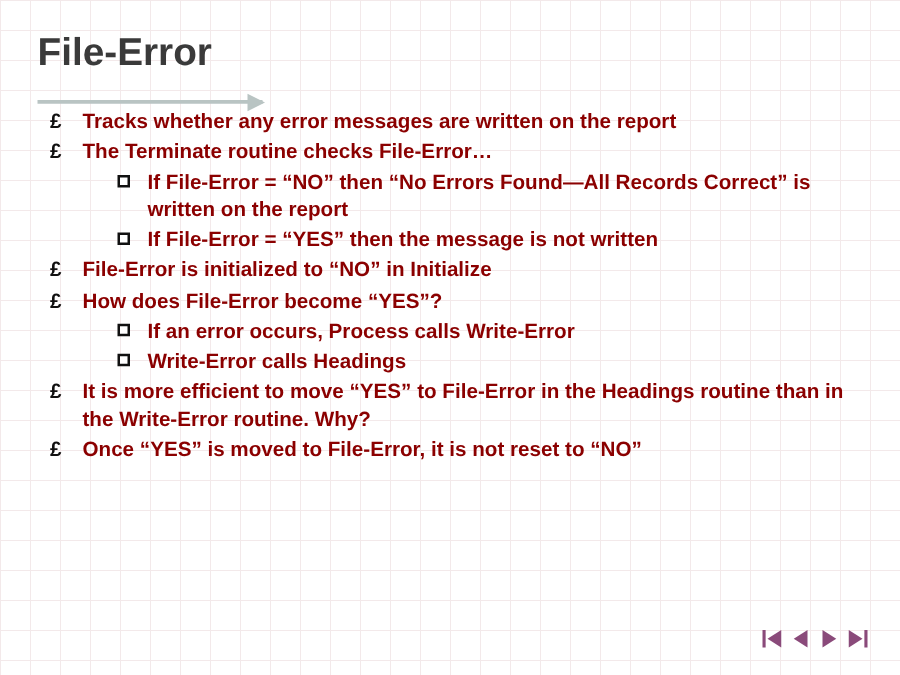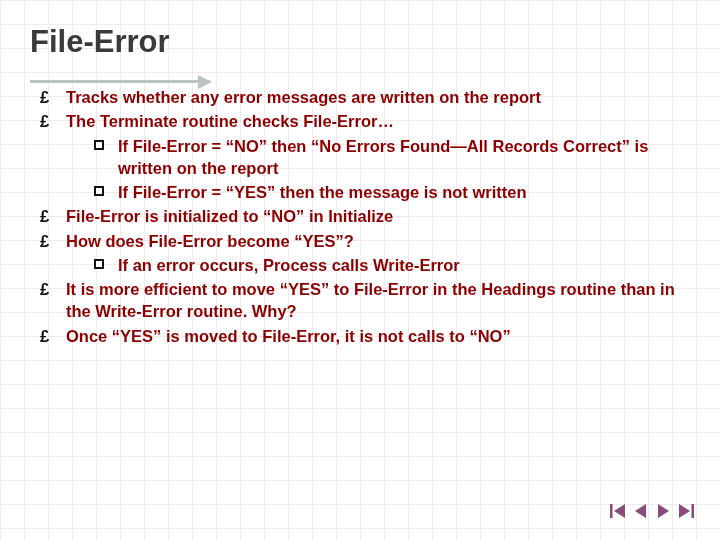--- a/index.html
+++ b/index.html
@@ -133,24 +133,25 @@
         <ul class="level2">
           <li><span>If File-Error = “NO” then “No Errors Found—All Records Correct” is written on the report</span></li>
           <li><span>If File-Error = “YES” then the message is not written</span></li>
         </ul>
       </li>
       <li><span>File-Error is initialized to “NO” in Initialize</span></li>
       <li>
         <span>How does File-Error become “YES”?</span>
         <ul class="level2">
           <li><span>If an error occurs, Process calls Write-Error</span></li>
+          <li><span>Write-Error calls Headings</span></li>
         </ul>
       </li>
       <li><span>It is more efficient to move “YES” to File-Error in the Headings routine than in the Write-Error routine.  Why?</span></li>
-      <li><span>Once “YES” is moved to File-Error, it is not calls to “NO”</span></li>
+      <li><span>Once “YES” is moved to File-Error, it is not reset to “NO”</span></li>
     </ul>
   </div>
 
   <div class="nav">
     <div class="btn" title="first-slide">
       <svg width="20" height="20" viewBox="0 0 20 20">
         <rect x="1" y="3" width="2.5" height="14" fill="#8a4a7a"></rect>
         <polygon points="16,3 16,17 5,10" fill="#8a4a7a"></polygon>
       </svg>
     </div>

